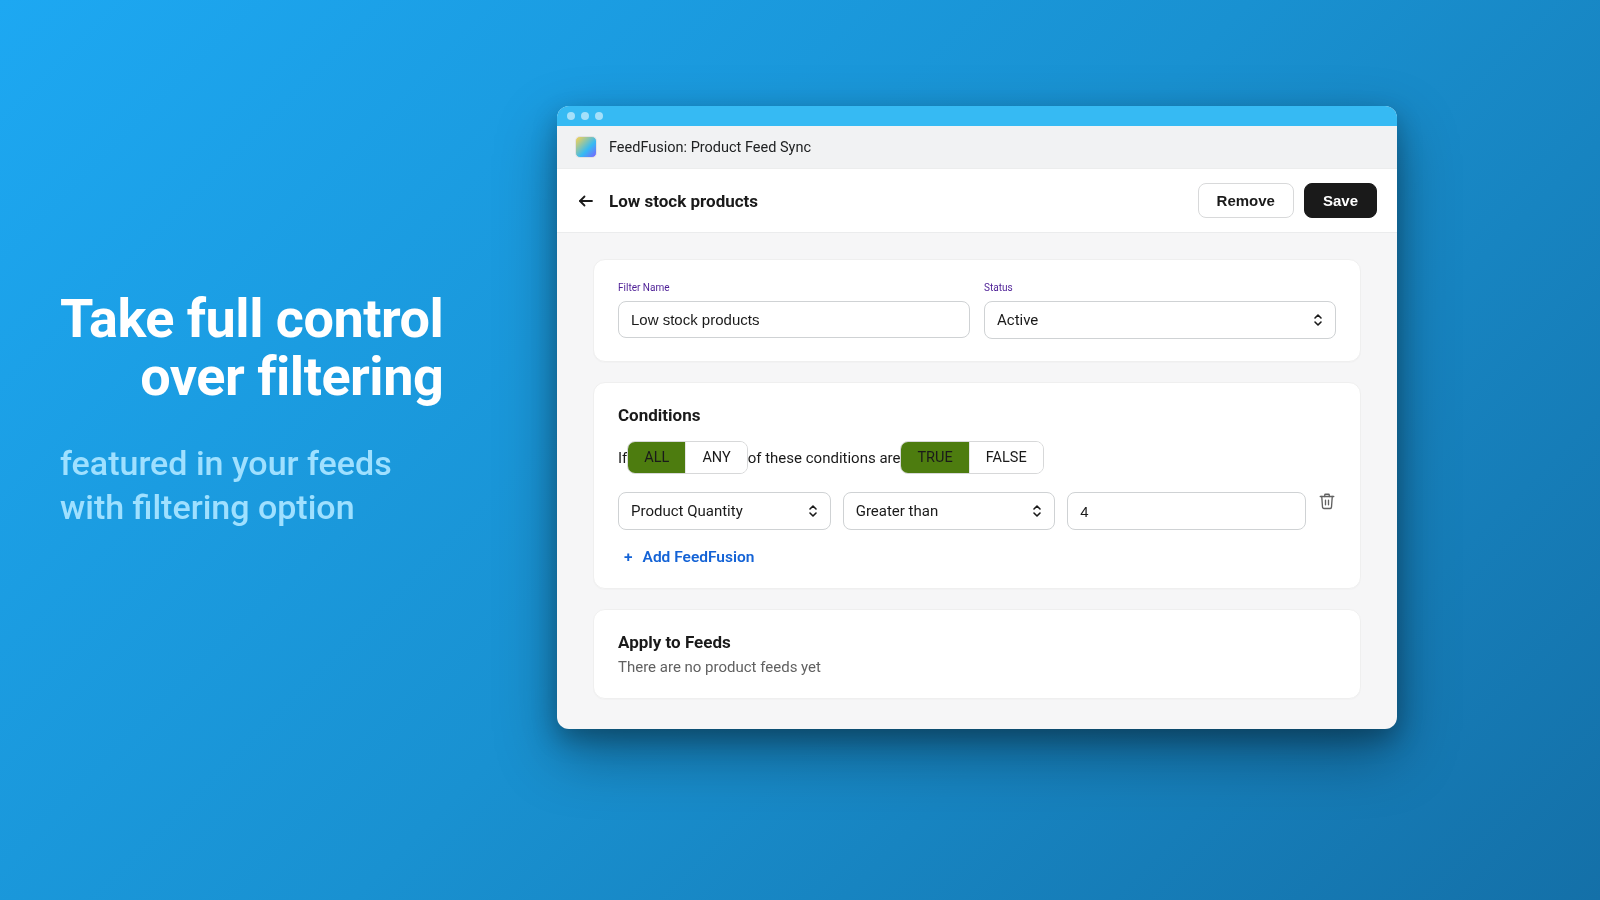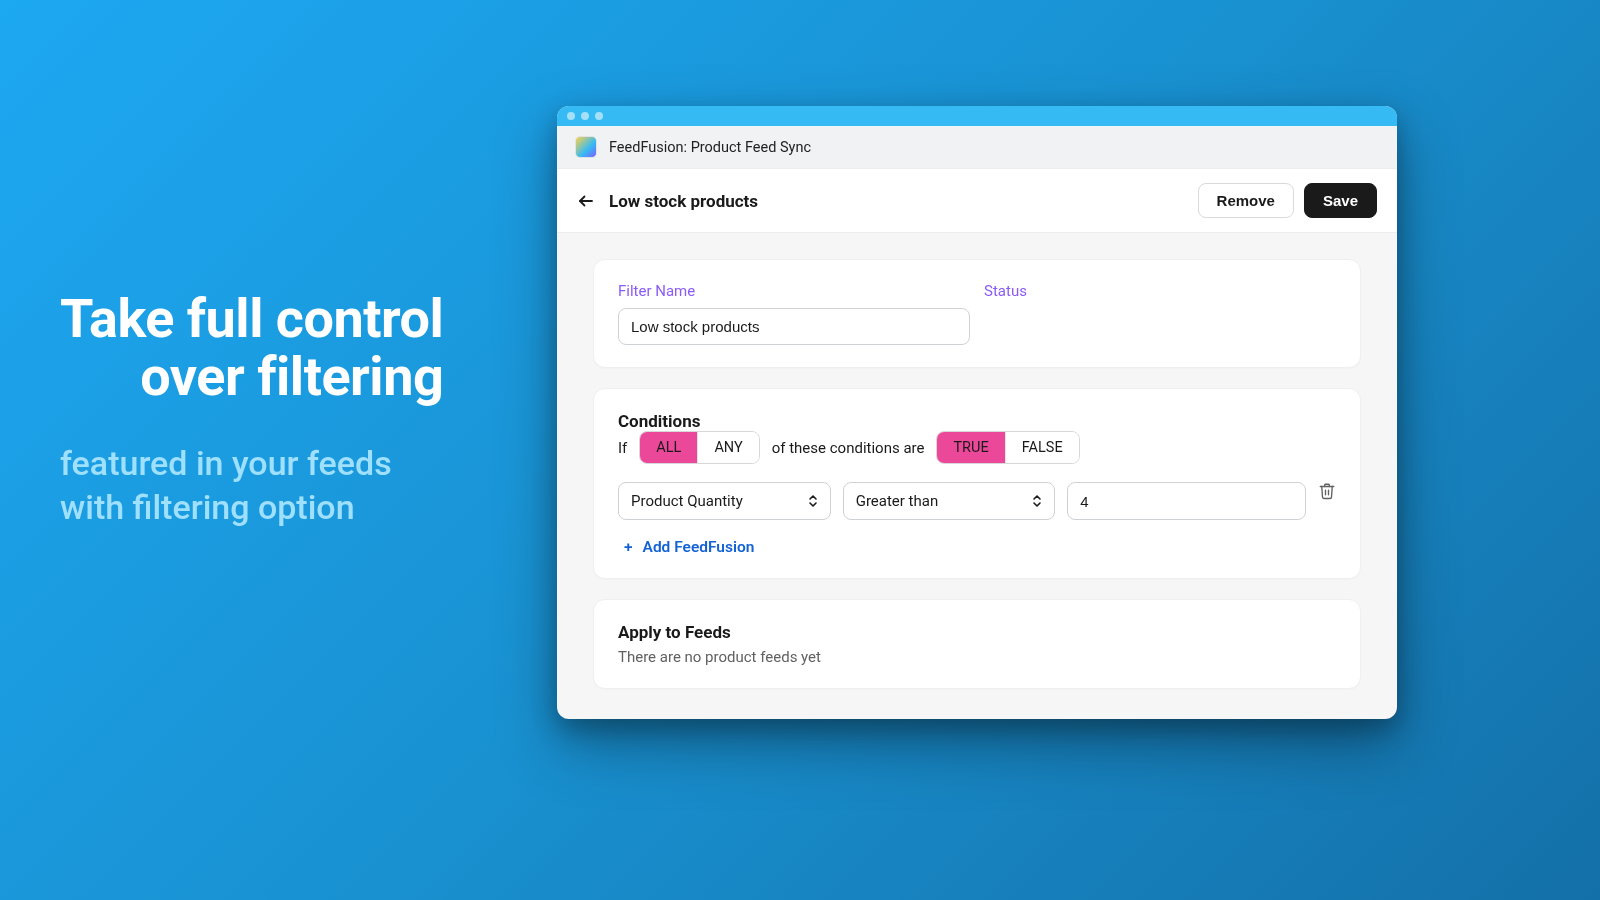--- a/index.html
+++ b/index.html
@@ -96,53 +96,53 @@
   .content { padding: 26px 36px 30px; display: flex; flex-direction: column; gap: 20px; }
   .card {
     background: #fff;
     border-radius: 12px;
     border: 1px solid #efefef;
     box-shadow: 0 1px 1px rgba(0,0,0,0.02);
     padding: 22px 24px;
   }
   .row { display: flex; gap: 14px; }
   .field { display: flex; flex-direction: column; gap: 8px; }
-  .label { font-size: 15px; color: #8b5cf6; }
+  .label { font-size: 10px; color: #4c1d95; }
   .input, .select {
     border: 1px solid #cfd2d4;
     border-radius: 8px;
     padding: 9px 12px;
     font-size: 15px;
     color: #1a1a1a;
     background: #fff;
   }
   .select-wrap { position: relative; }
   .select-wrap .caret {
     position: absolute; right: 12px; top: 50%; transform: translateY(-50%);
     color: #1a1a1a; pointer-events: none;
   }
-  .card-title { font-size: 17px; font-weight: 700; color: #1a1a1a; margin-bottom: 0; }
+  .card-title { font-size: 17px; font-weight: 700; color: #1a1a1a; margin-bottom: 16px; }
   .cond-sentence {
-    display: flex; align-items: center; gap: 12px; flex-wrap: wrap;
+    display: flex; align-items: center; gap: 0; flex-wrap: wrap;
     font-size: 15px; color: #1a1a1a;
   }
   .seggroup {
     display: inline-flex;
     border: 1px solid #d7d8d9;
     border-radius: 8px;
     overflow: hidden;
   }
   .seg {
     padding: 7px 16px;
     font-size: 14.5px;
     color: #1a1a1a;
     cursor: pointer;
     background: #fff;
   }
-  .seg.active { background: #ec4899; }
+  .seg.active { background: #4d7c0f; }
   .seg + .seg { border-left: 1px solid #e6e6e6; }
   .cond-row { display: flex; gap: 12px; margin-top: 18px; }
   .cond-row .select-wrap, .cond-row .input { flex: 1; }
   .trash { width: 18px; height: 18px; color: #616161; cursor: pointer; flex: 0 0 auto; }
   .add-link {
     display: inline-flex; align-items: center; gap: 10px;
     margin-top: 18px;
     color: #1463d6;
     font-size: 15.5px; font-weight: 600;
     cursor: pointer;
@@ -193,20 +193,26 @@
   <div class="content">
 
     <div class="card">
       <div class="row">
         <div class="field" style="flex:1">
           <div class="label">Filter Name</div>
           <input class="input" value="Low stock products" style="">
         </div>
         <div class="field" style="flex:1">
           <div class="label">Status</div>
+          <div class="select-wrap">
+            <div class="select">Active</div>
+            <svg class="caret" width="12" height="16" viewBox="0 0 12 16">
+                <path d="M3 6 L6 3 L9 6 M3 10 L6 13 L9 10" fill="none" stroke="currentColor" stroke-width="1.6" stroke-linecap="round" stroke-linejoin="round"></path>
+              </svg>
+          </div>
         </div>
       </div>
     </div>
 
     <div class="card">
       <div class="card-title">Conditions</div>
       <div class="cond-sentence">
         <span>If</span>
         <span class="seggroup">
           <span class="seg active">ALL</span>

